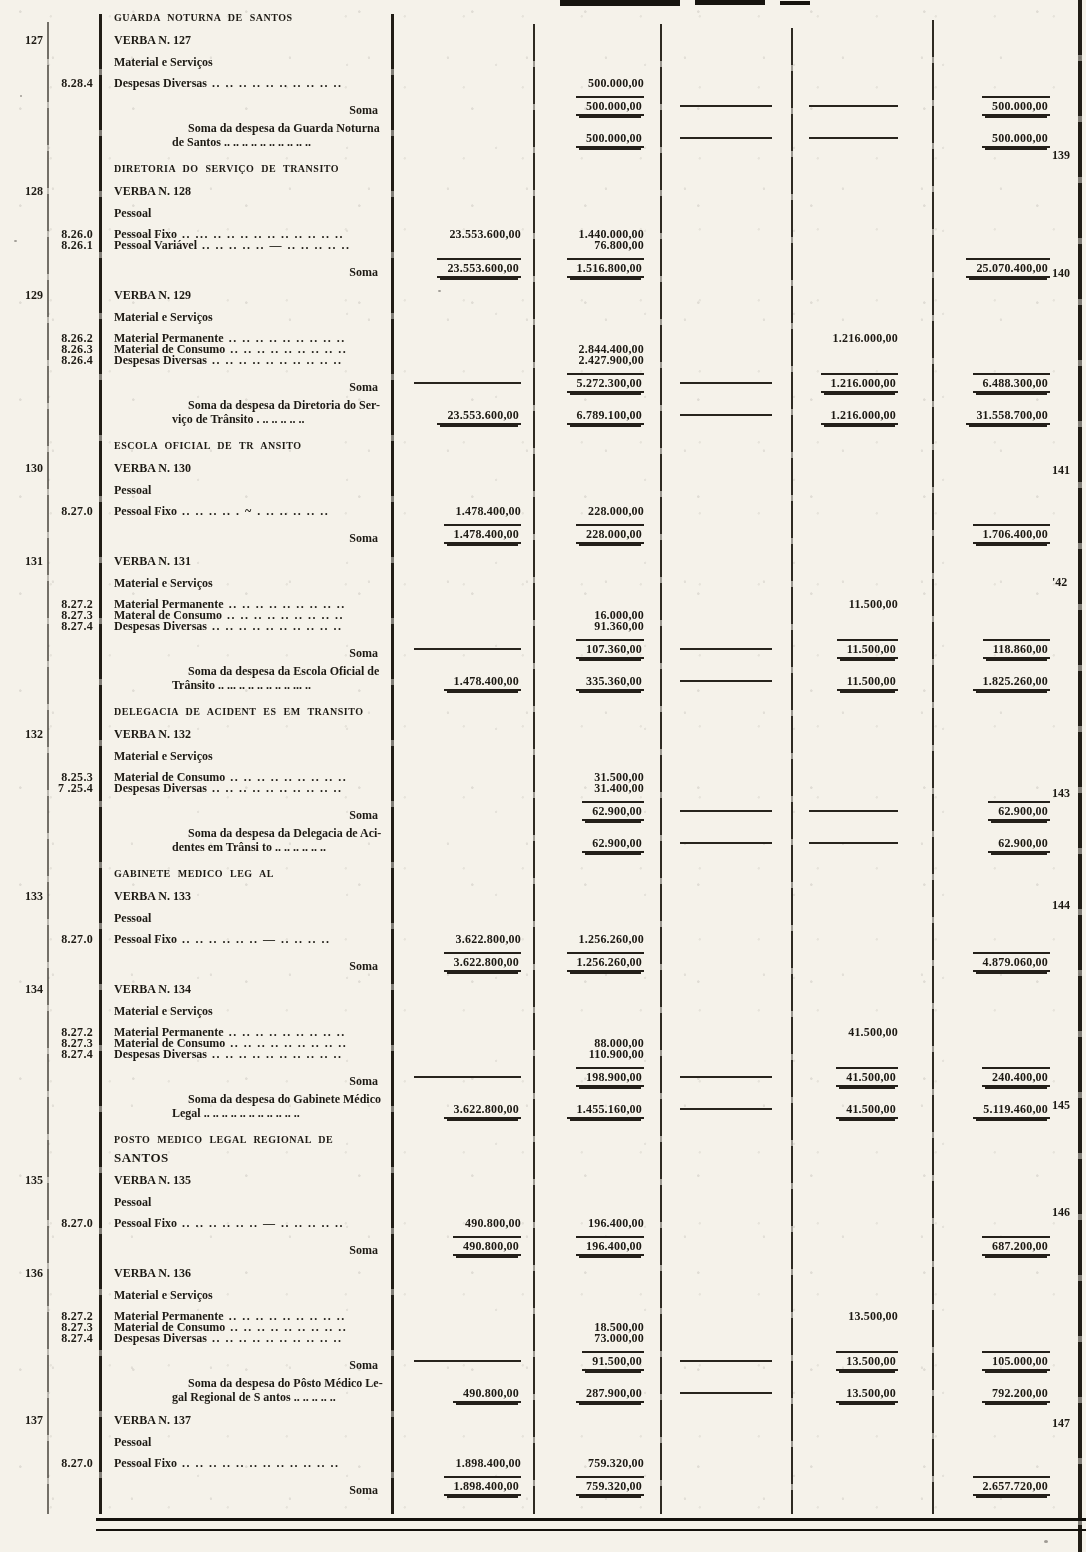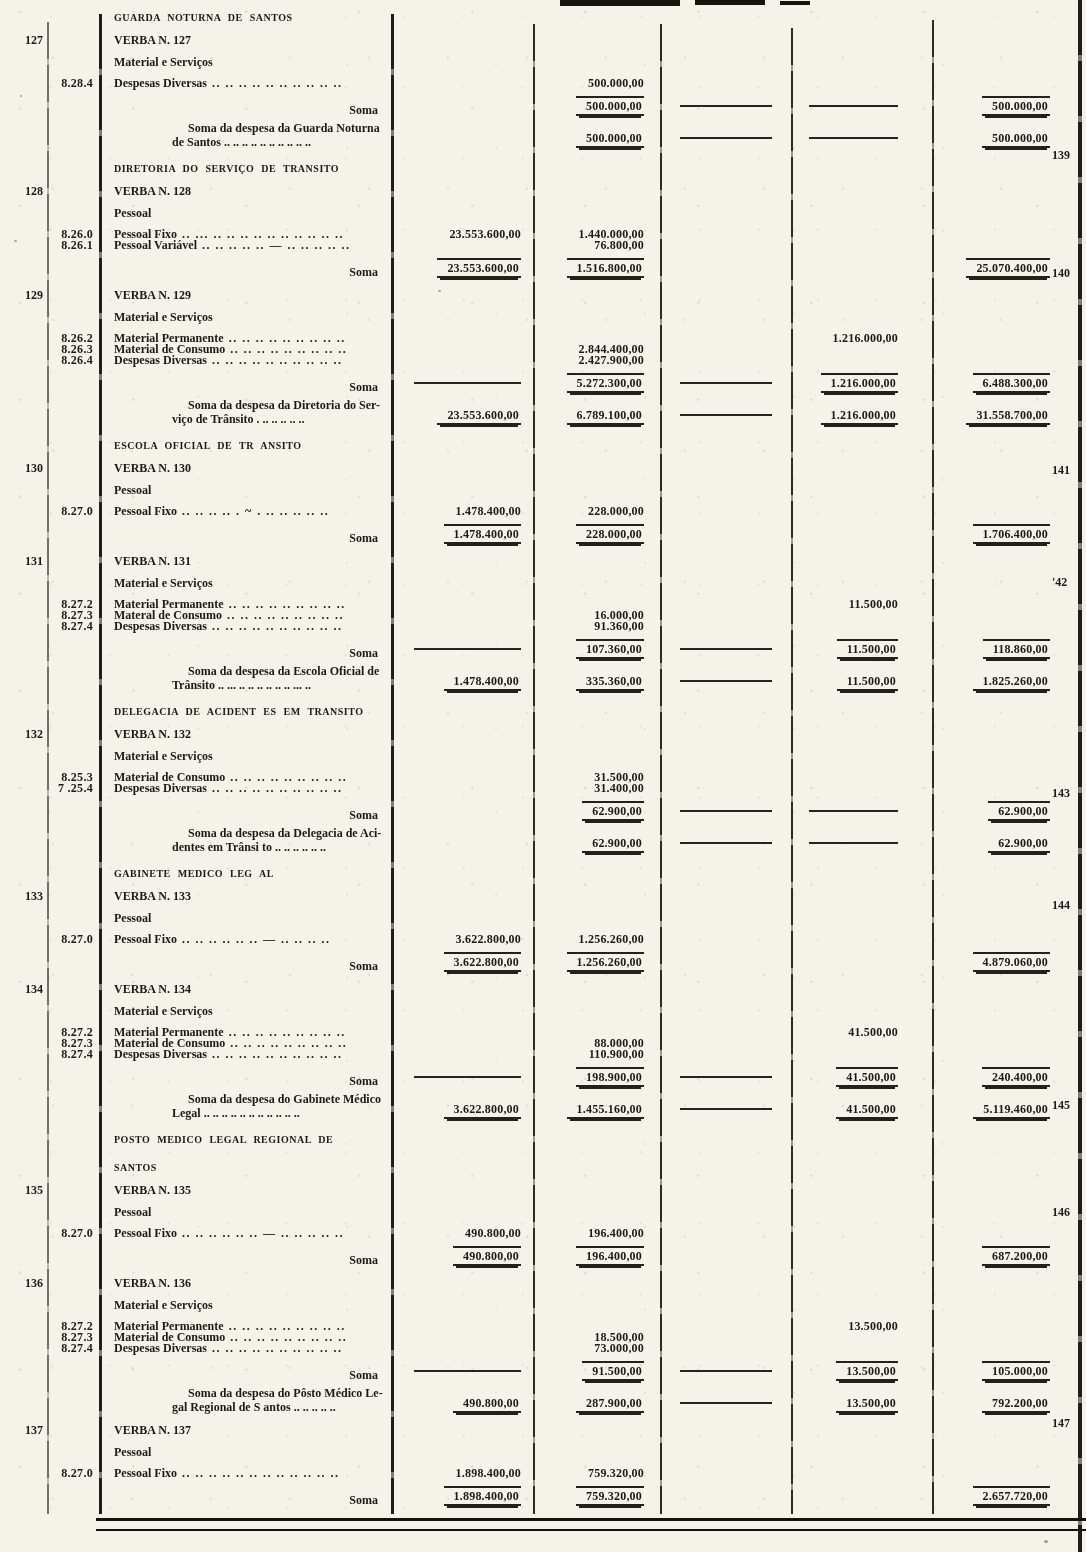--- a/index.html
+++ b/index.html
@@ -23,21 +23,21 @@
   .row.subheader{margin-top:11px}
   .row.item{margin-top:10px}
   .row.item + .row.item{margin-top:0}
   .row.soma{margin-top:7px}
   .row.somatotal{margin-top:7px}
   .cell{min-height:11px;}
   .c-margin{text-align:right;padding-right:5px;}
   .c-code{text-align:right;padding-right:7px;letter-spacing:.3px;}
   .c-desc{padding-left:14px;}
   .hl{letter-spacing:.5px;word-spacing:4px;font-size:10px;}
-  .h2{letter-spacing:.5px;word-spacing:4px;font-size:10px;margin-top:17px;}
+  .h2{letter-spacing:.5px;word-spacing:4px;font-size:13px;margin-top:7px;}
   .dots{letter-spacing:1.5px;padding-left:5px;color:#23201a;}
   .soma-label{text-align:right;padding-right:12px;}
   .tl1{padding-left:74px;}
   .tl2{padding-left:58px;margin-top:3px;}
   .c-v1,.c-v2,.c-v3,.c-v4,.c-v5{text-align:right;}
   .c-v1{padding-right:12px}
   .c-v2{padding-right:16px}
   .c-v3{padding-right:18px}
   .c-v4{padding-right:34px}
   .c-v5{padding-right:10px}

